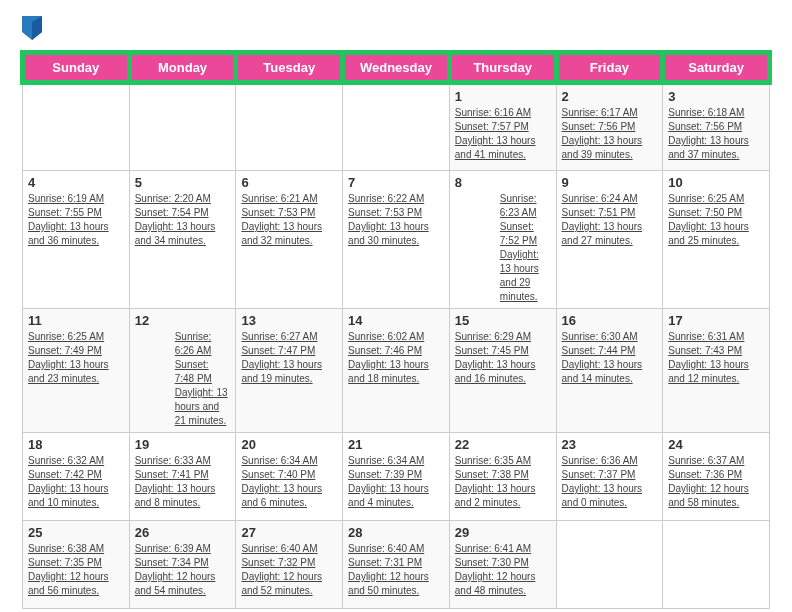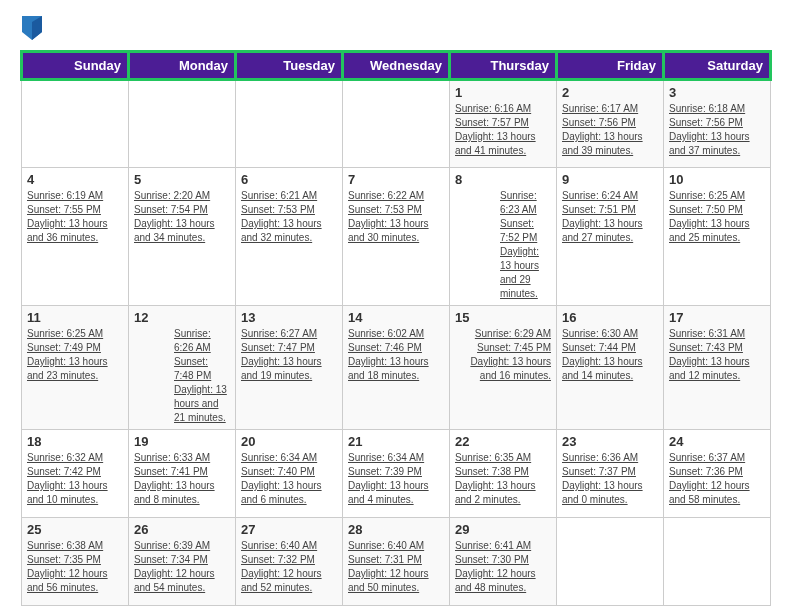--- a/index.html
+++ b/index.html
@@ -62,27 +62,27 @@
       color: #555;
     }
     .calendar {
       flex: 1;
       border: 1px solid #ccc;
       border-collapse: collapse;
       width: 100%;
       table-layout: fixed;
     }
     .calendar th {
-      background: #4c1d95;
+      background: #ec4899;
       color: #fff;
-      text-align: right;
+      text-align: center;
       padding: 5px 6px;
       font-size: 13px;
       font-weight: bold;
-      border: 3px solid #22c55e;
+      border: 5px solid #22c55e;
     }
     .calendar td {
       vertical-align: top;
       border: 1px solid #ccc;
       padding: 4px 5px;
       font-size: 10px;
       color: #333;
       height: 88px;
       background: #fff;
     }
@@ -231,21 +231,21 @@
 Daylight: 13 hours and 19 minutes.</div>
           </td>
           <td>
             <span class="day-num">14</span>
             <div class="day-info" style="white-space: pre-line;">Sunrise: 6:02 AM
 Sunset: 7:46 PM
 Daylight: 13 hours and 18 minutes.</div>
           </td>
           <td>
             <span class="day-num">15</span>
-            <div class="day-info" style="white-space: pre-line; text-align: right;">Sunrise: 6:29 AM
+            <div class="day-info" style="white-space: pre-line;">Sunrise: 6:29 AM
 Sunset: 7:45 PM
 Daylight: 13 hours and 16 minutes.</div>
           </td>
           <td>
             <span class="day-num">16</span>
             <div class="day-info" style="white-space: pre-line;">Sunrise: 6:30 AM
 Sunset: 7:44 PM
 Daylight: 13 hours and 14 minutes.</div>
           </td>
           <td>

